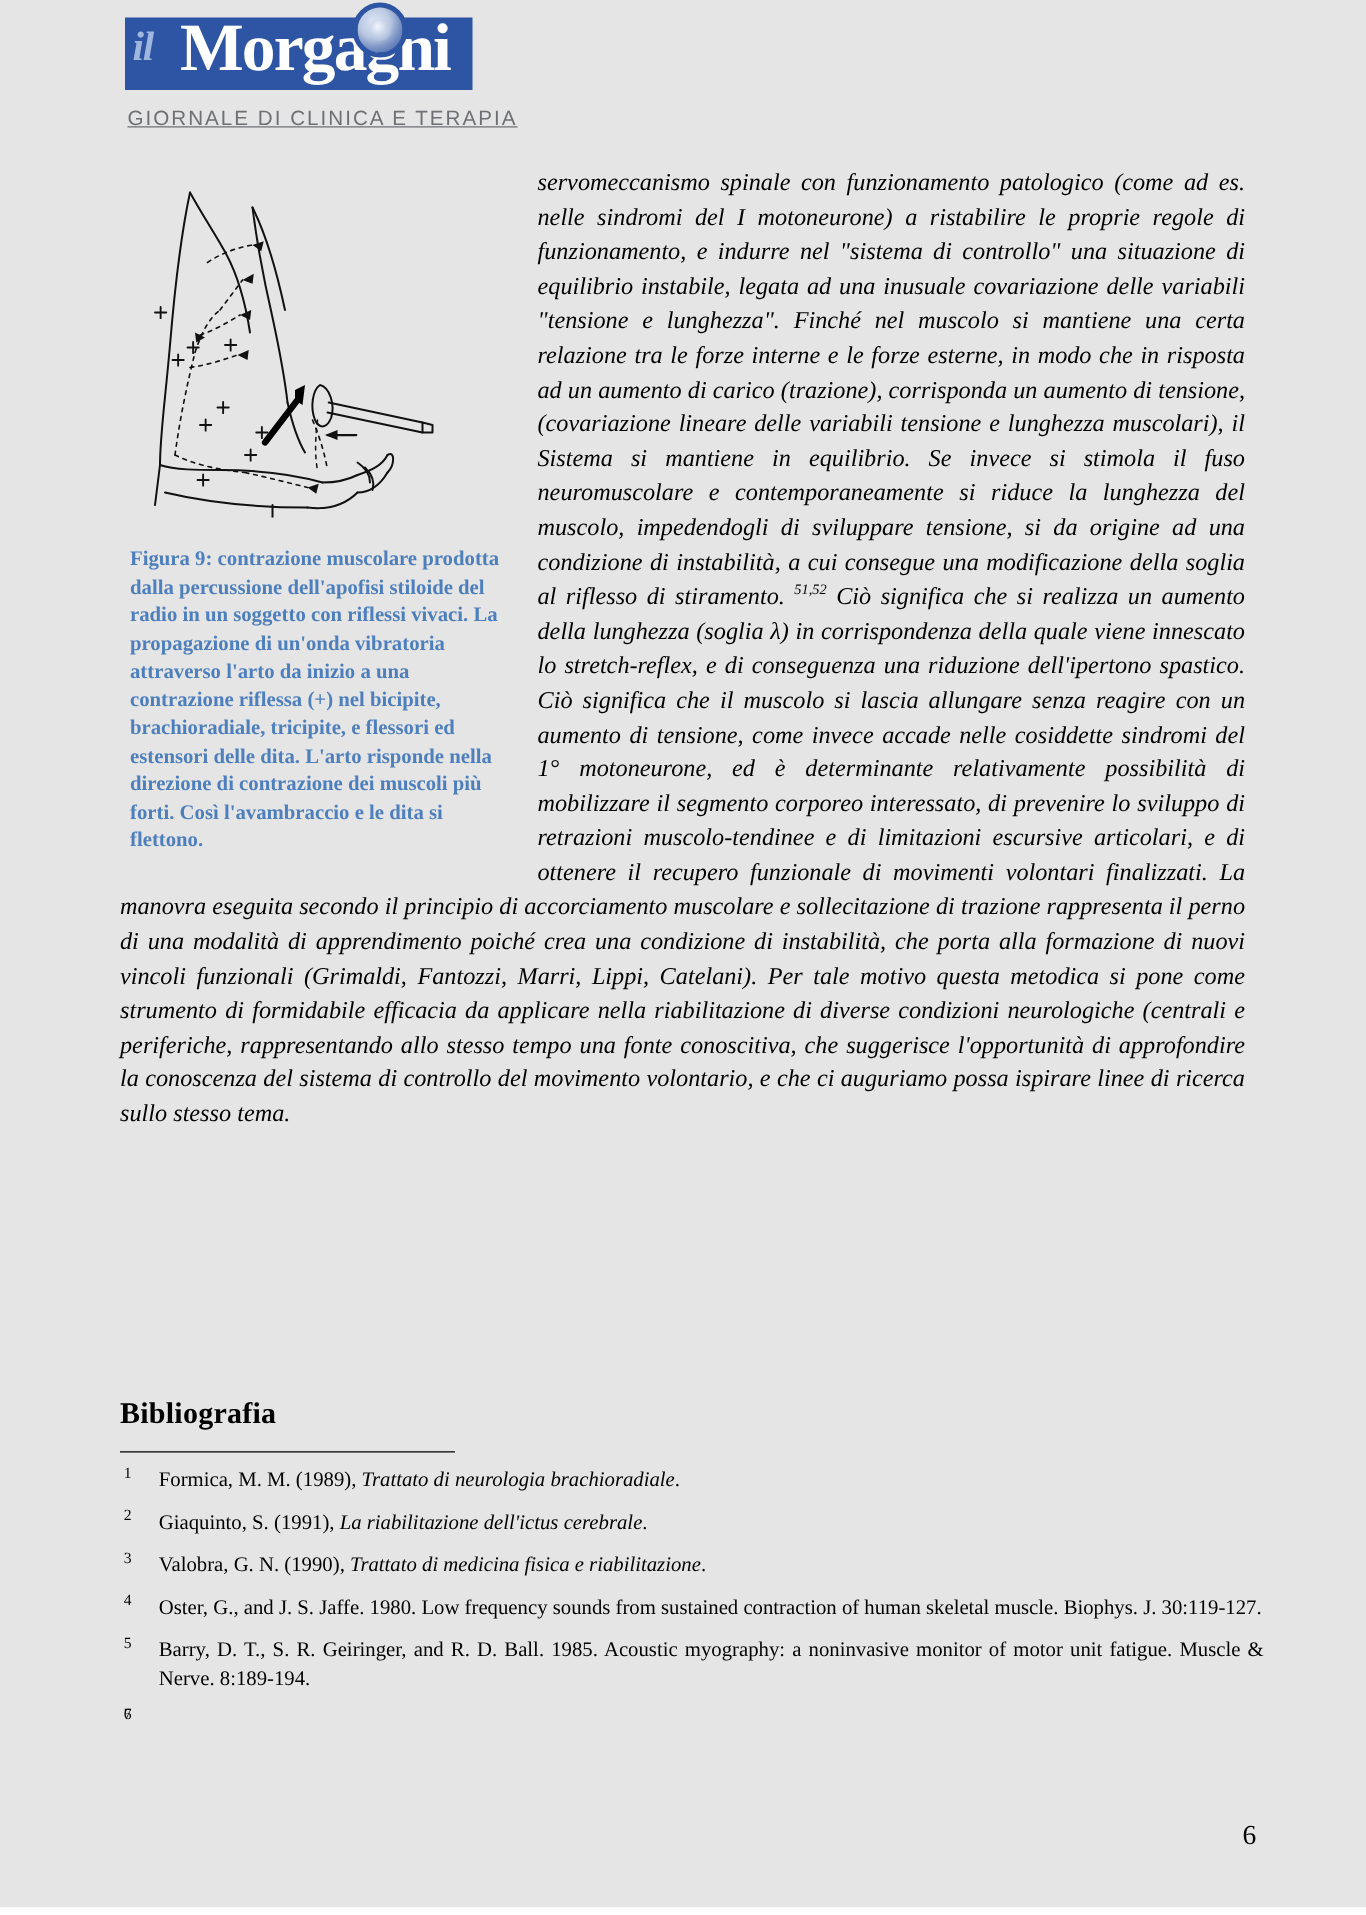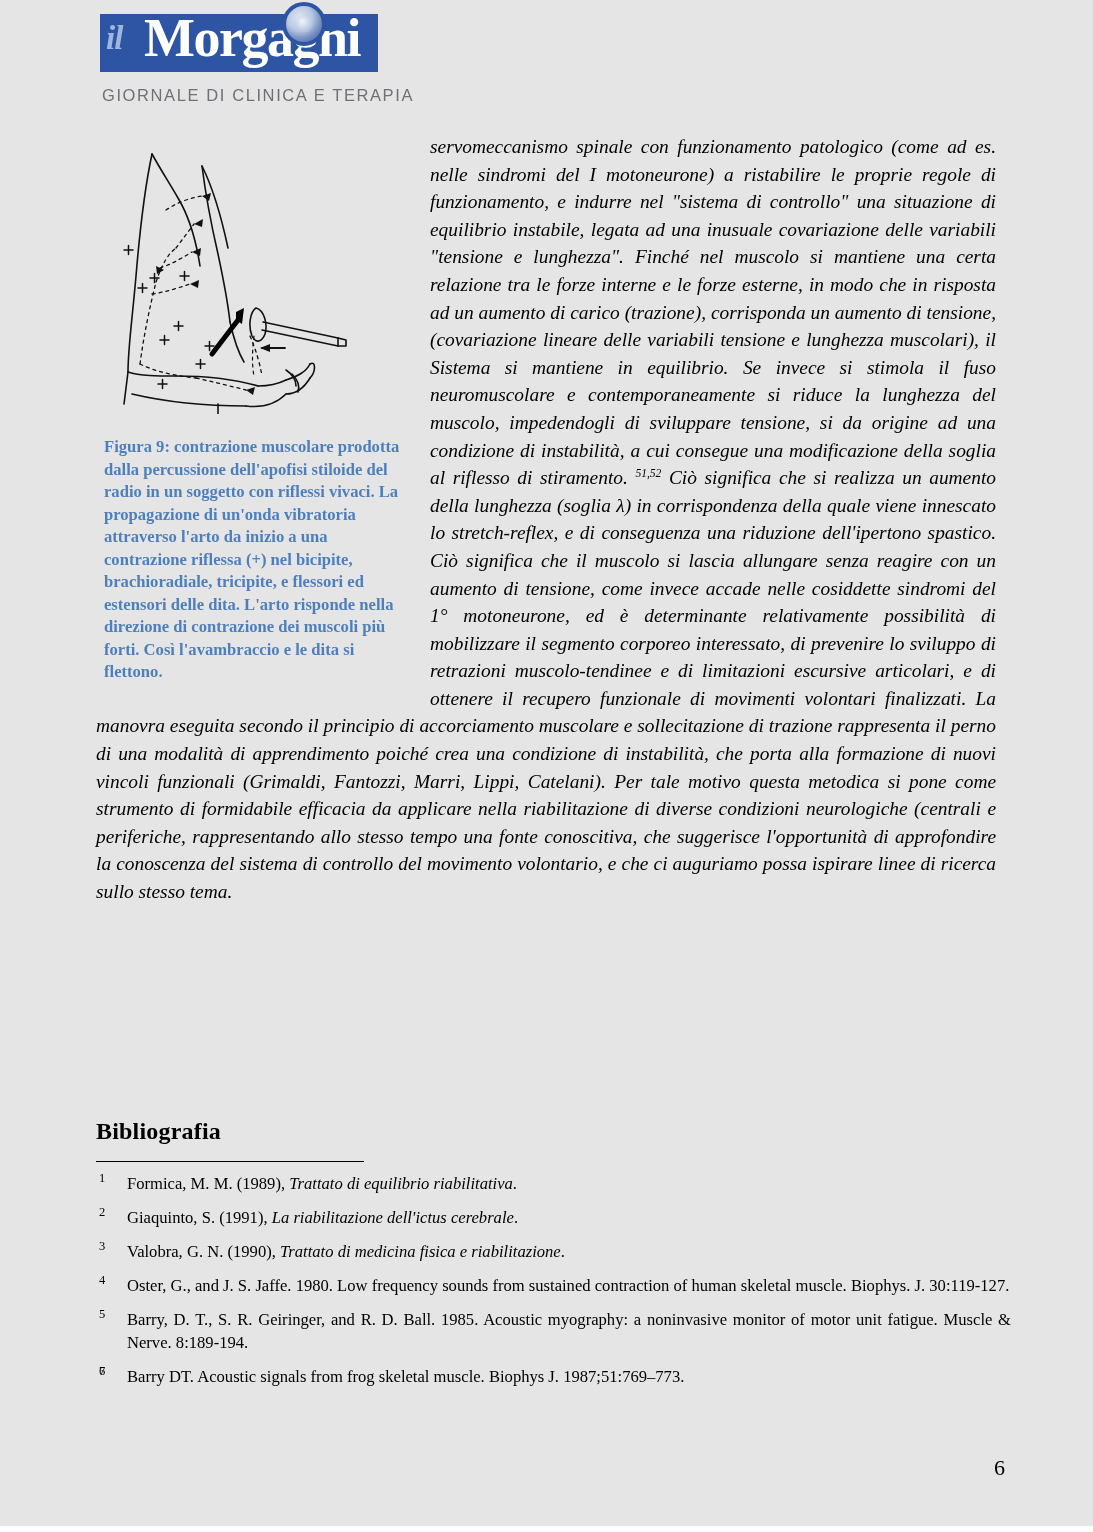--- a/index.html
+++ b/index.html
@@ -80,20 +80,21 @@
   }
   .logo-sub {
     position: absolute;
     left: 6px;
     top: 72px;
     font-family: "Liberation Sans", "DejaVu Sans", sans-serif;
     font-size: 16.5px;
     letter-spacing: 1.6px;
     color: #6e7074;
     white-space: nowrap;
+    text-decoration: underline;
   }
 
   
   .content {
     position: absolute;
     left: 96px;
     top: 133px;
     width: 900px;
   }
   p.body {
@@ -292,38 +293,38 @@
 
     <p class="body"><span>servomeccanismo spinale con funzionamento patologico (come ad es. nelle sindromi del I motoneurone) a ristabilire le proprie regole di funzionamento, e indurre nel "sistema di controllo" una situazione di equilibrio instabile, legata ad una inusuale covariazione delle variabili "tensione e  lunghezza". Finché nel muscolo si mantiene una certa relazione tra le forze interne e le forze esterne, in modo che in risposta ad un aumento di carico (trazione), corrisponda un aumento di tensione, (covariazione   lineare   delle   variabili tensione e lunghezza muscolari), il Sistema si mantiene in equilibrio. Se invece si stimola il fuso neuromuscolare e contemporaneamente si riduce la lunghezza del muscolo, impedendogli di sviluppare tensione, si da origine ad una condizione di instabilità, a cui consegue una modificazione della soglia al riflesso di stiramento.</span> <sup>51,52</sup> <span>Ciò significa che si realizza un aumento della lunghezza (soglia λ) in corrispondenza della quale viene innescato lo stretch-reflex, e di conseguenza una riduzione dell'ipertono spastico.  Ciò significa che il muscolo si lascia allungare senza reagire con un aumento di tensione, come invece accade nelle cosiddette sindromi del 1° motoneurone, ed è determinante relativamente possibilità di mobilizzare il segmento corporeo interessato, di prevenire lo sviluppo di retrazioni muscolo-tendinee e di limitazioni escursive articolari, e di ottenere il recupero funzionale di movimenti volontari finalizzati. La manovra eseguita secondo il principio di accorciamento muscolare e sollecitazione di trazione rappresenta il perno di una modalità di apprendimento poiché crea una condizione di instabilità, che porta alla formazione di nuovi vincoli funzionali (Grimaldi, Fantozzi, Marri, Lippi, Catelani). Per tale motivo questa metodica si pone come strumento di formidabile efficacia da applicare nella riabilitazione di diverse condizioni neurologiche (centrali e periferiche, rappresentando allo stesso tempo una fonte conoscitiva, che suggerisce l'opportunità di approfondire la conoscenza del sistema di controllo del movimento volontario, e che ci auguriamo possa ispirare linee di ricerca sullo stesso tema.</span></p>
 
   </div>
 
   <div class="biblio">
     <h2 class="biblio-title">Bibliografia</h2>
     <div class="biblio-rule"></div>
     <ol class="refs">
       <li>
-        <span class="marker">1</span><span>Formica, M. M. (1989), </span><i>Trattato di equilibrio riabilitativa</i><span>.</span>
+        <span class="marker">1</span><span>Formica, M. M. (1989), </span><i>Trattato di neurologia brachioradiale</i><span>.</span>
       </li>
       <li>
         <span class="marker">2</span><span>Giaquinto, S. (1991), </span><i>La riabilitazione dell'ictus cerebrale</i><span>.</span>
       </li>
       <li>
         <span class="marker">3</span><span>Valobra, G. N. (1990), </span><i>Trattato di medicina fisica e riabilitazione</i><span>.</span>
       </li>
       <li>
         <span class="marker">4</span><span>Oster, G., and J. S. Jaffe. 1980. Low frequency  sounds from sustained contraction of  human skeletal muscle. Biophys. J. 30:119-127.</span>
       </li>
       <li>
         <span class="marker">5</span><span>Barry, D. T., S. R. Geiringer, and R. D. Ball. 1985. Acoustic myography: a noninvasive monitor of motor unit fatigue. Muscle &amp;  Nerve. 8:189-194.</span>
       </li>
       <li>
         <span class="marker">6</span>
       </li>
       <li>
-        <span class="marker">7</span><span>Barry DT. Acoustic signals from frog skeletal muscle. Biophys J. 1987;51:769–773.</span>
+        <span class="marker">7</span>
       </li>
     </ol>
   </div>
 
   <div class="page-number">6</div>
 
 </div>
 
 </body></html>

